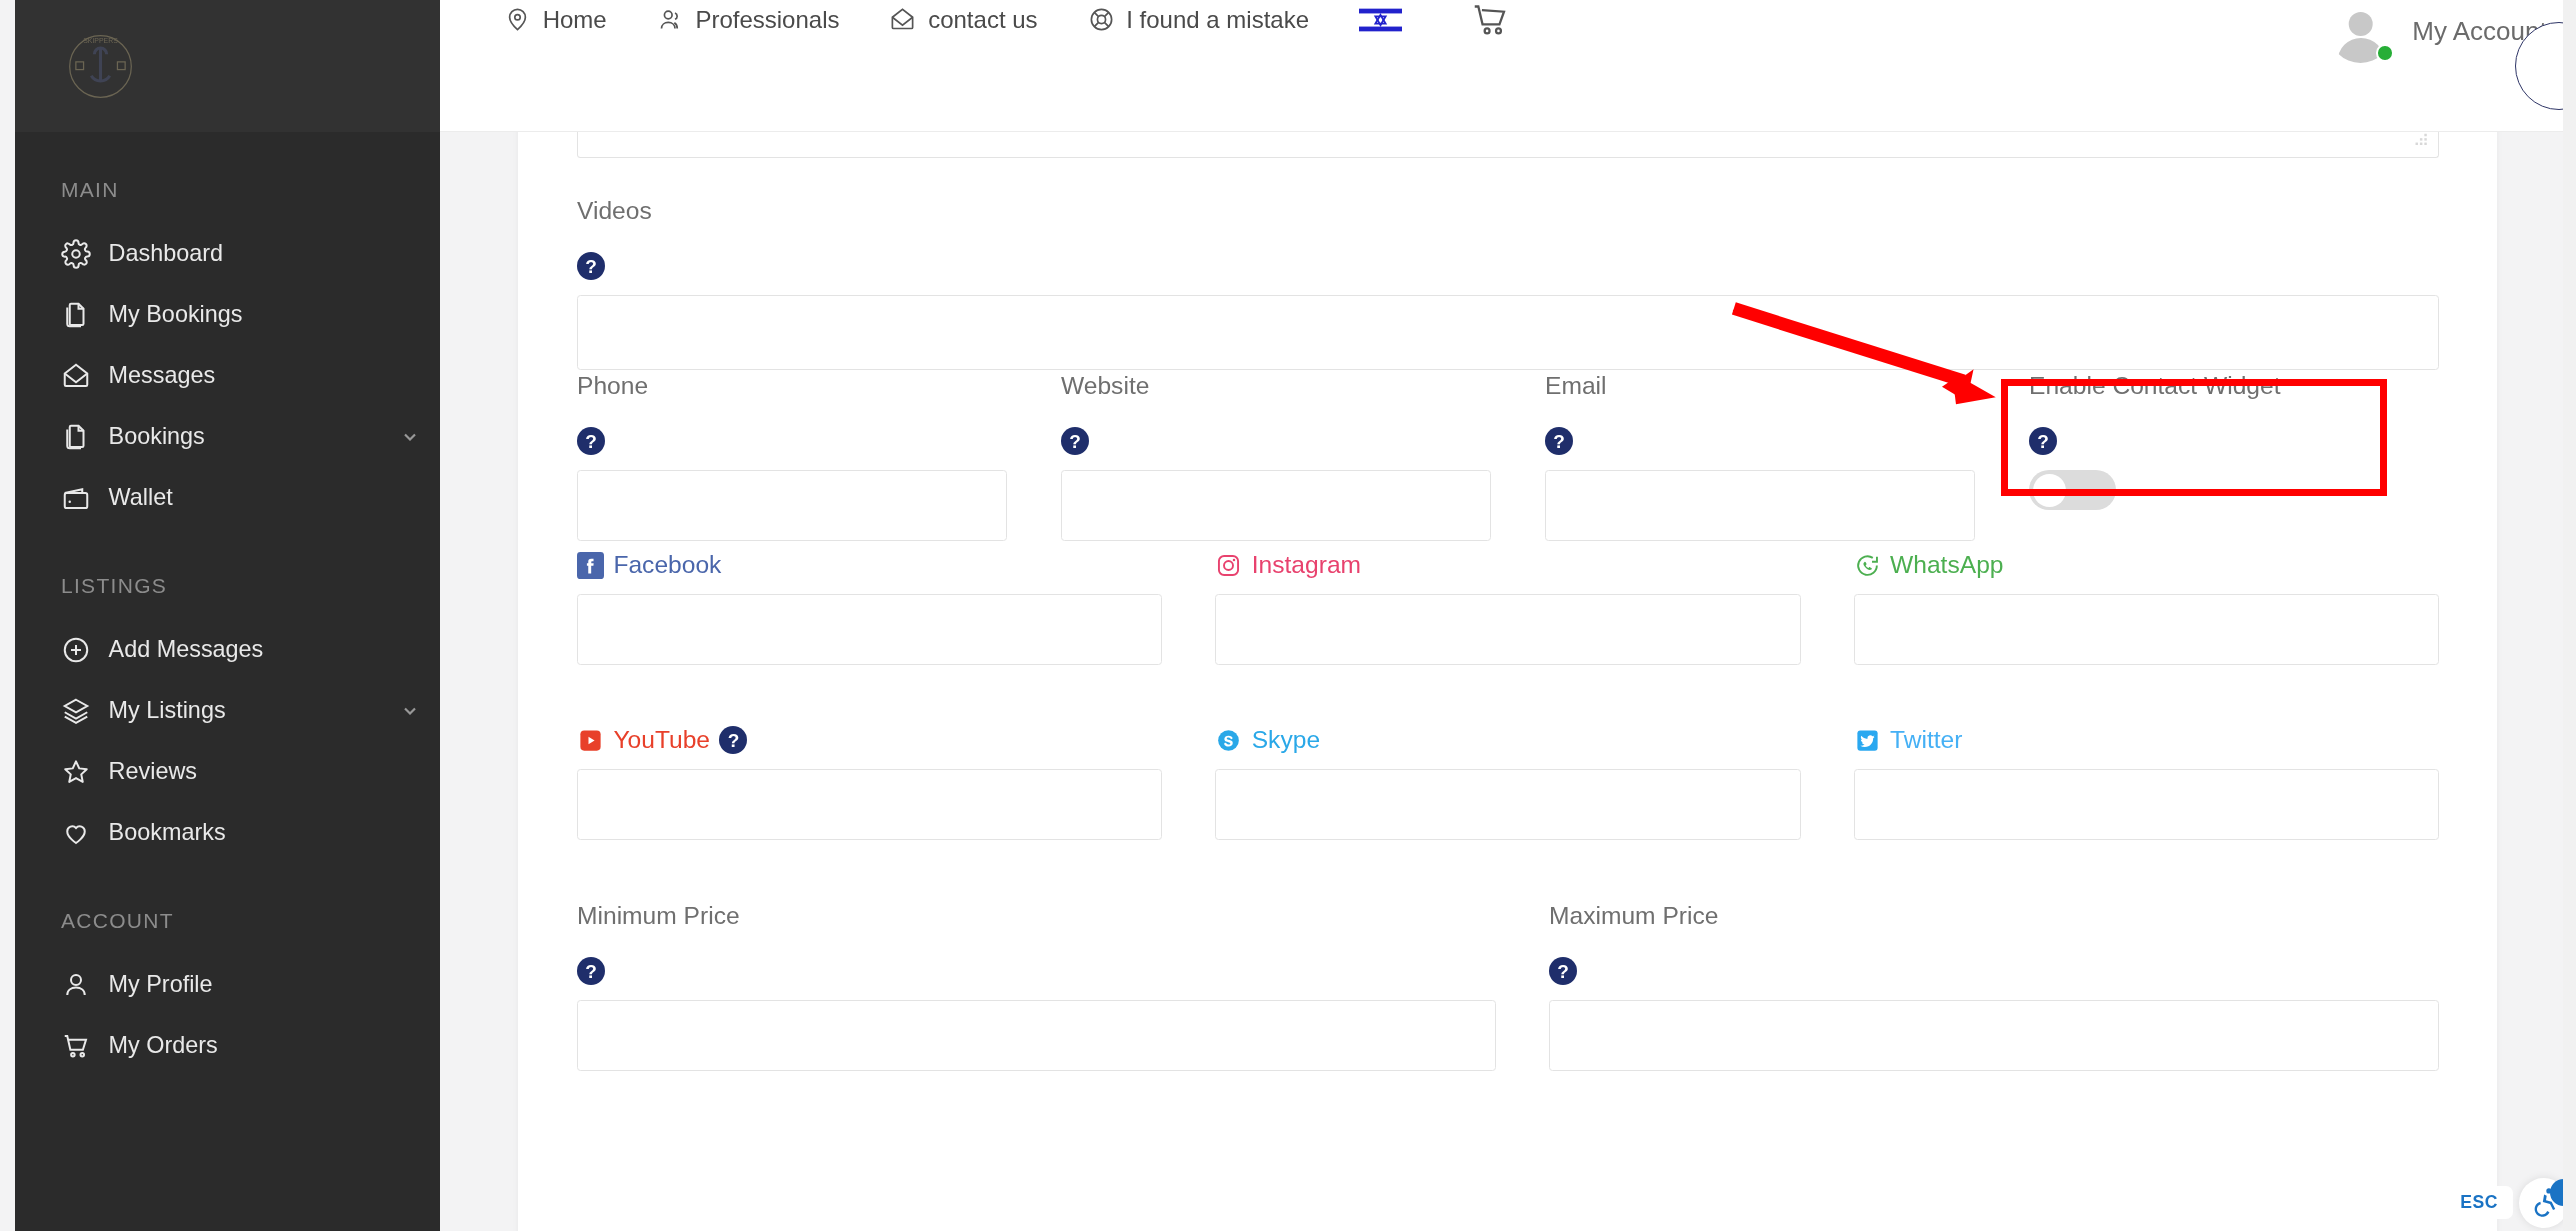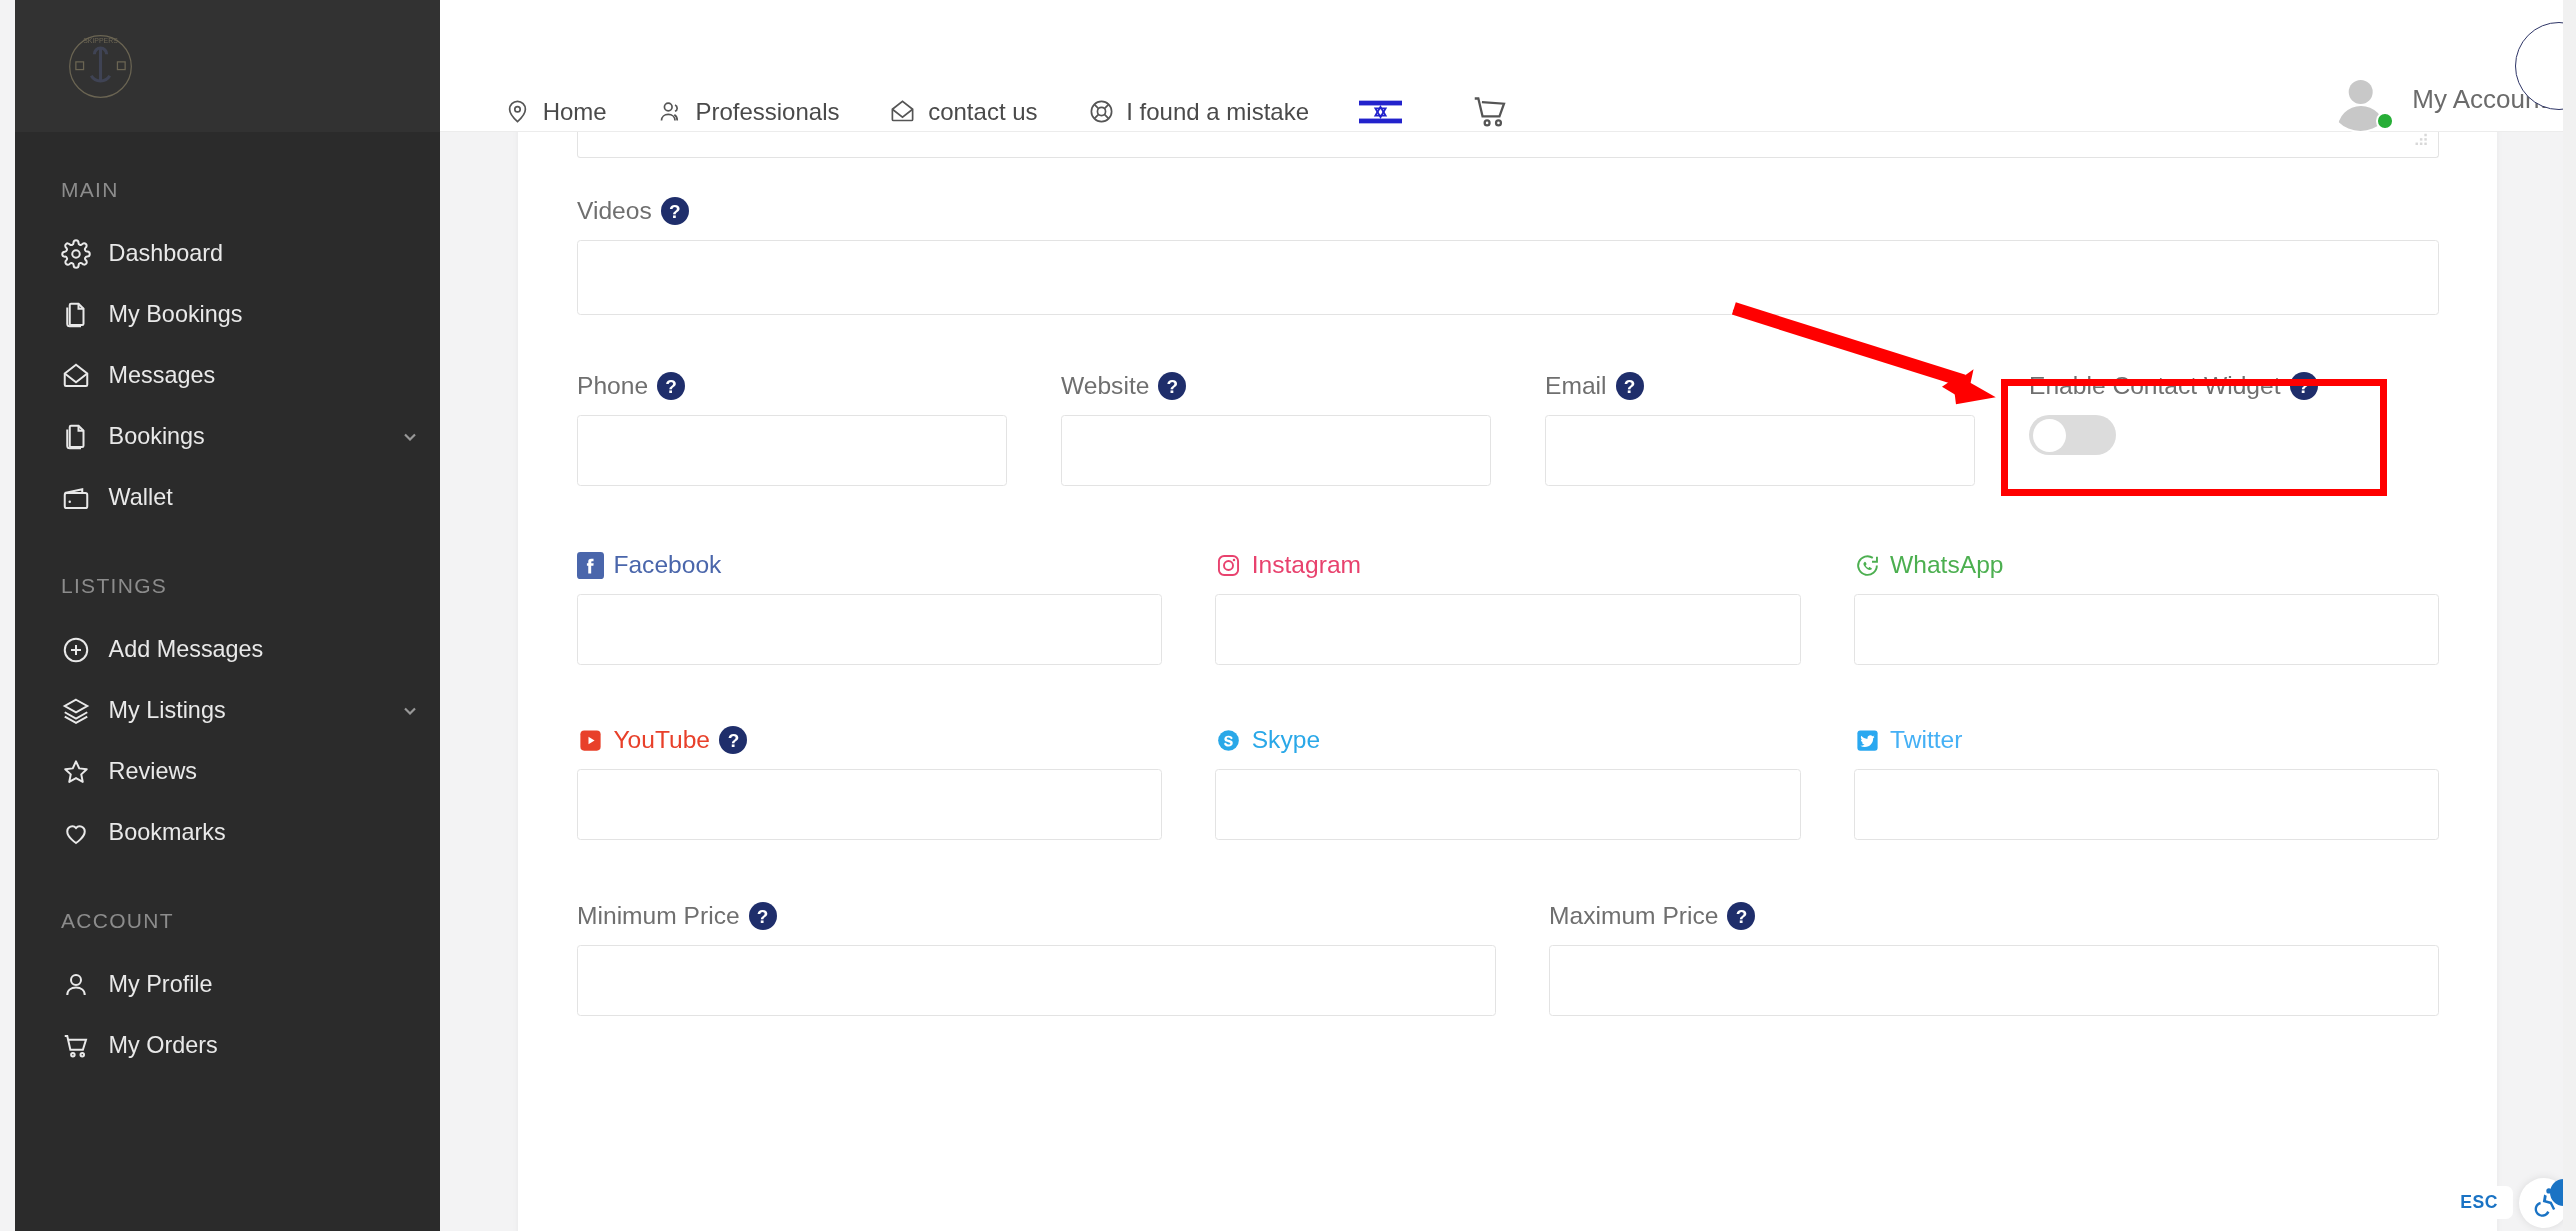--- a/index.html
+++ b/index.html
@@ -36,21 +36,21 @@
   .nav-item .ic { width: 30px; height: 30px; flex: 0 0 30px; margin-right: 17.6px; }
   .nav-item .lbl { flex: 1; white-space: nowrap; }
   .nav-item .chev { width: 20px; height: 20px; opacity: .75; }
   .nav-item svg { width: 100%; height: 100%; display: block; }
 
   
   .topbar {
     position: absolute; left: 440px; top: 0;
     width: 2136px; height: 132px;
     background: #ffffff;
-    display: flex; align-items: flex-end;
+    display: flex; align-items: flex-start;
     border-bottom: 0.6px solid #ececec;
   }
   .topnav { display: flex; align-items: center; padding-left: 64px; gap: 0; }
   .topnav-item {
     display: flex; align-items: center; gap: 11.7px;
     color: #4a4a4a; font-size: 24px; cursor: pointer;
     margin-right: 50px; white-space: nowrap;
   }
   .topnav-item .ic { width: 27px; height: 27px; flex:0 0 27px; }
   .topnav-item .ic svg { width: 100%; height: 100%; display: block; }
@@ -92,23 +92,24 @@
   }
   .card {
     position: absolute; left: 78px; top: -35px;
     width: 1979px; height: 1162px;
     background: #fff; border-radius: 5.9px;
     box-shadow: 0 1.2px 5.9px rgba(0,0,0,.05);
   }
   .card-inner { padding: 0 59px; position: relative; height: 100%; }
 
   .field-label {
-    display: flex; align-items: center; gap: 9px;
+    display: flex; gap: 27px;
     color: #6f6f6f; font-size: 24.6px; margin-bottom: 15px;
     white-space: nowrap;
+    flex-direction: column;
   }
   .help {
     width: 28px; height: 28px; border-radius: 50%;
     background: #1f2e6b; color: #fff;
     font-size: 19px; font-weight: 700;
     display: flex; align-items: center; justify-content: center;
     cursor: pointer; flex: 0 0 28px; line-height: 1;
   }
   .inp {
     width: 100%; height: 71px;

